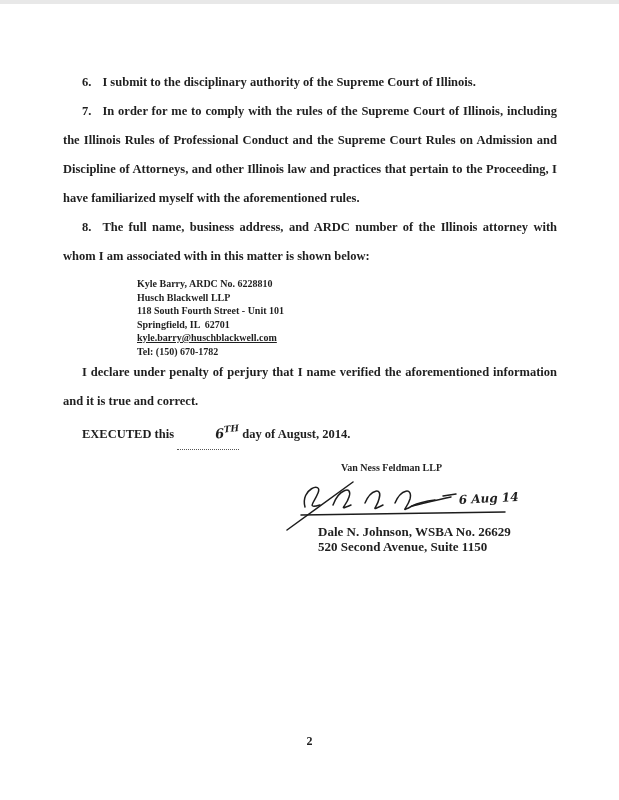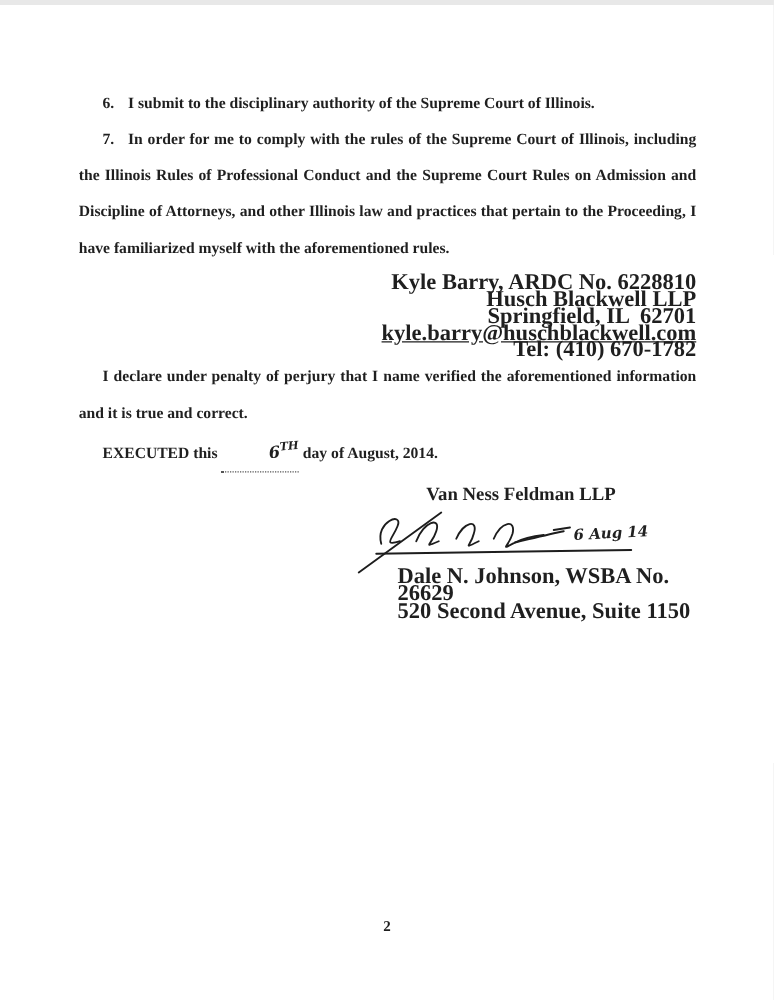--- a/index.html
+++ b/index.html
@@ -29,23 +29,22 @@
     text-indent: 19px;
   }
   .pnum {
     margin-right: 11px;
   }
   .u {
     text-decoration: underline;
   }
   .addr-block {
     margin: 6px 0 0 74px;
-    font-size: 18px;
+    font-size: 10px;
     line-height: 13.5px;
-    text-align: right;
   }
   .addr-line {
     white-space: pre-wrap;
   }
   .after-addr {
     margin-top: 7px;
   }
   .exec-line {
     margin: 0;
     font-size: 12.5px;
@@ -64,39 +63,39 @@
     font-style: italic;
     display: inline-block;
     transform: rotate(-5deg);
     font-size: 13px;
   }
   .handwritten sup {
     font-size: 9px;
   }
   .firm-line {
     margin: 8px 0 0 278px;
-    font-size: 15px;
+    font-size: 10px;
     line-height: 20px;
   }
   .sig-svg-wrap {
     margin: 2px 0 0 230px;
     height: 44px;
   }
   svg.sig {
     overflow: visible;
   }
   .sig-text {
     font-family: "DejaVu Serif", serif;
     font-style: italic;
     font-size: 12px;
     fill: #222;
   }
   .sig-info {
     margin: 1px 0 0 255px;
-    font-size: 18px;
+    font-size: 13px;
     line-height: 14.2px;
   }
   .page-number {
     position: absolute;
     top: 730px;
     left: 0;
     width: 100%;
     text-align: center;
     font-size: 12px;
   }
@@ -104,27 +103,29 @@
 </head>
 <body>
 
 <div class="page">
   <div class="content">
 
     <p class="body-para"><span class="pnum">6.</span><span>I submit to the disciplinary authority of the Supreme Court of Illinois.</span></p>
 
     <p class="body-para"><span class="pnum">7.</span><span>In order for me to comply with the rules of the Supreme Court of Illinois, including the Illinois Rules of Professional Conduct and the Supreme Court Rules on Admission and Discipline of Attorneys, and other Illinois law and practices that pertain to the Proceeding, I have familiarized myself with the aforementioned rules.</span></p>
 
+    <p class="body-para"><span class="pnum">8.</span><span>The full name, business address, and ARDC number of the Illinois attorney with whom I am associated with in this matter is shown below:</span></p>
 
     <div class="addr-block">
       <div class="addr-line">Kyle Barry, ARDC No. 6228810</div>
       <div class="addr-line">Husch Blackwell LLP</div>
+      <div class="addr-line">118 South Fourth Street - Unit 101</div>
       <div class="addr-line">Springfield, IL  62701</div>
       <div class="addr-line u">kyle.barry@huschblackwell.com</div>
-      <div class="addr-line">Tel: (410) 670-1782</div>
+      <div class="addr-line">Tel: (150) 670-1782</div>
     </div>
 
 
     <p class="body-para">I declare under penalty of perjury that I name verified the aforementioned information and it is true and correct.</p>
 
     <p class="exec-line"><span>EXECUTED this</span><span class="hand-slot"><span class="handwritten"><span>6</span><sup>TH</sup></span></span><span>day of August, 2014.</span></p>
 
     <div class="firm-line">Van Ness Feldman LLP</div>
 
     <div class="sig-svg-wrap">

